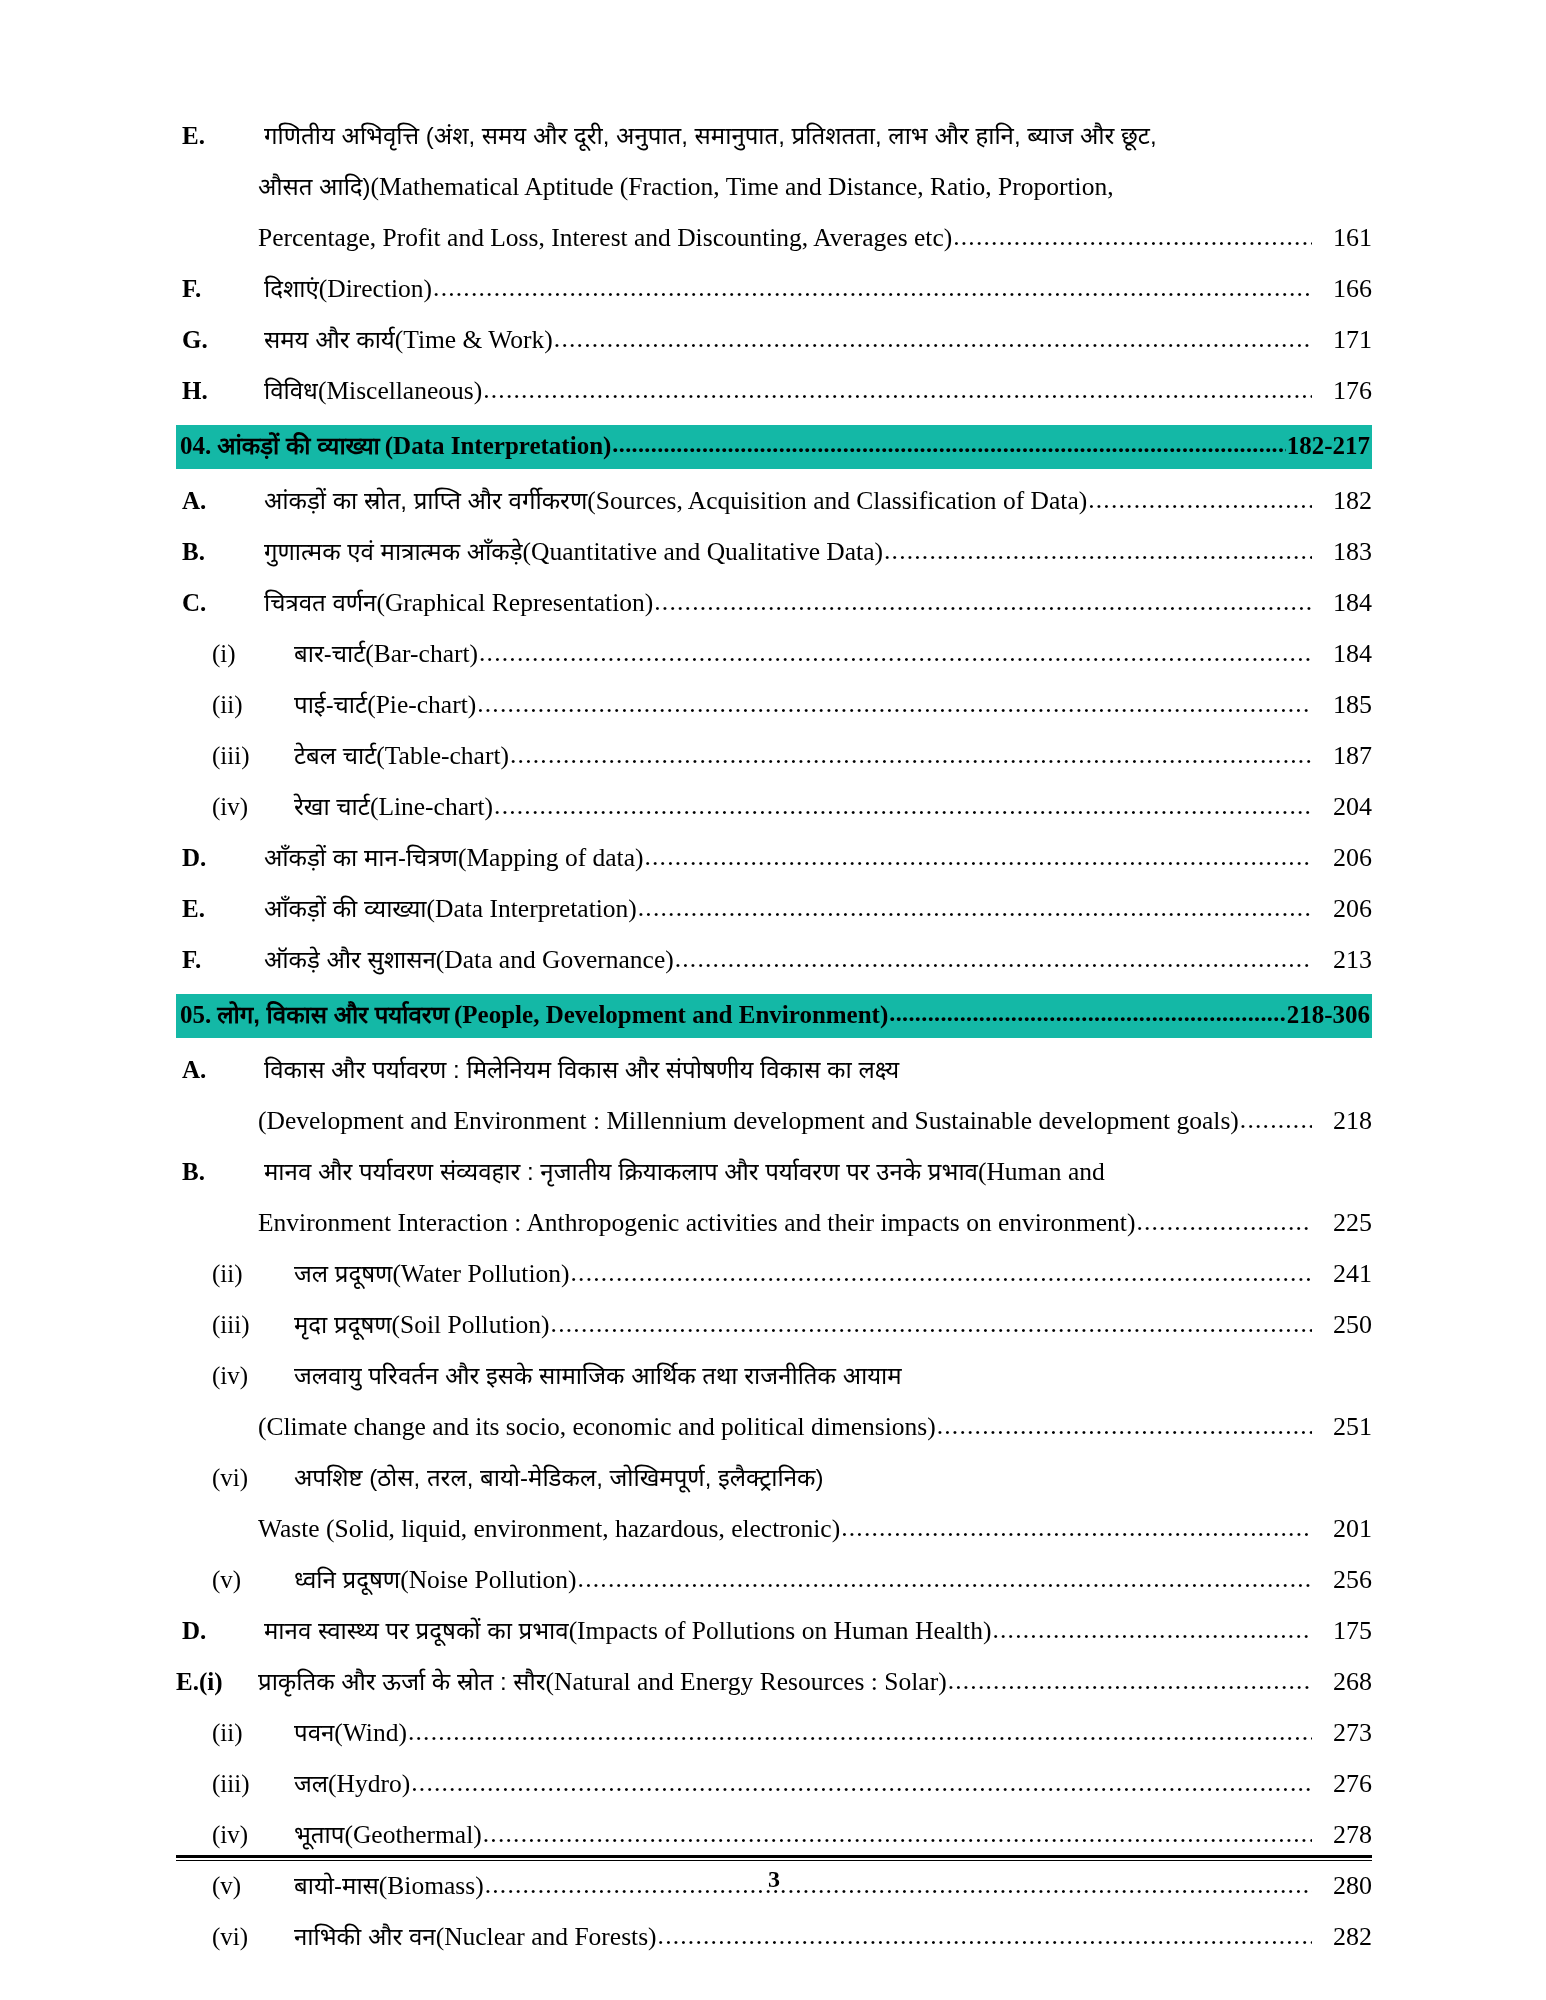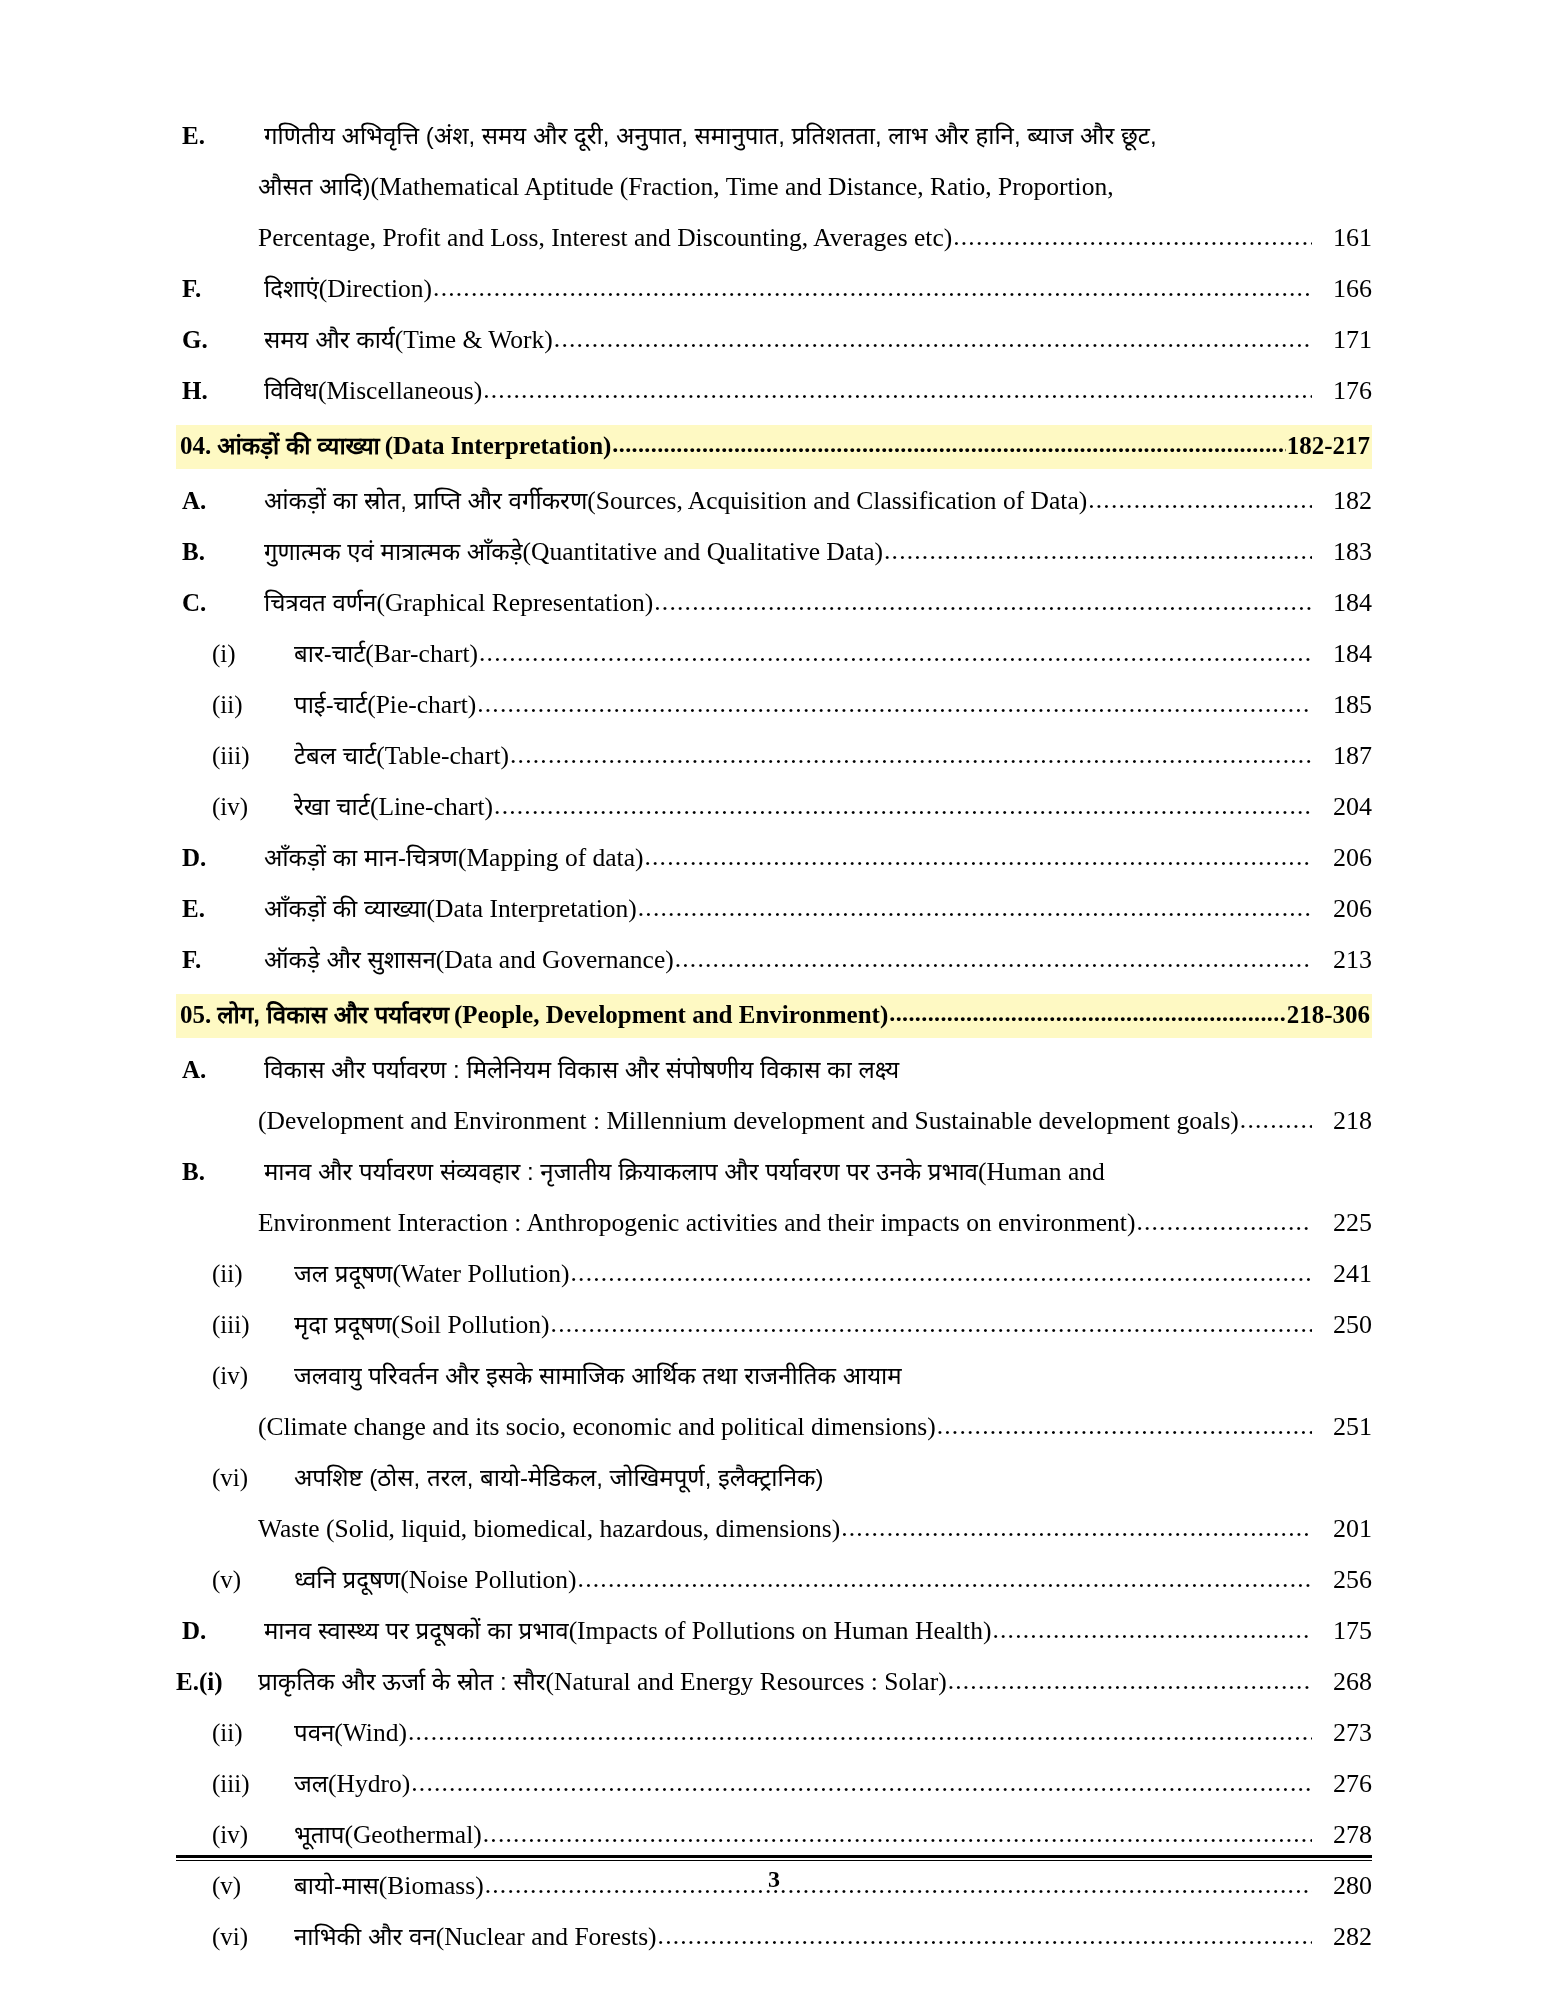--- a/index.html
+++ b/index.html
@@ -87,21 +87,21 @@
     line-height: 51px;
     white-space: nowrap;
     padding-left: 82px;
     box-sizing: border-box;
   }
 
   
   .chapter {
     display: flex;
     align-items: baseline;
-    background: #fef9c3;
+    background: #14b8a6;
     width: 1196px;
     box-sizing: border-box;
     padding: 3px 2px 5px 4px;
     margin: 9px 0 6px 0;
     white-space: nowrap;
     font-weight: bold;
     line-height: 36px;
   }
   .chapter .ch-num {
     flex: 0 0 auto;
@@ -322,21 +322,21 @@
         <span class="label en">(Climate change and its socio, economic and political dimensions)</span>
         <span class="leader"></span>
         <span class="pg">251</span>
       </div>
       <div class="row">
         <span class="marker lvl2">(vi)</span>
         <span class="label hi">अपशिष्ट (ठोस, तरल, बायो-मेडिकल, जोखिमपूर्ण, इलैक्ट्रानिक)</span>
         <span class="leader" style="visibility: hidden;"></span>
       </div>
       <div class="cont">
-        <span class="label en">Waste (Solid, liquid, biomedical, hazardous, dimensions)</span>
+        <span class="label en">Waste (Solid, liquid, environment, hazardous, electronic)</span>
         <span class="leader"></span>
         <span class="pg">201</span>
       </div>
       <div class="row">
         <span class="marker lvl2">(v)</span>
         <span class="label hi">ध्वनि प्रदूषण</span>
         <span class="label en"> (Noise Pollution)</span>
         <span class="leader"></span>
         <span class="pg">256</span>
       </div>

